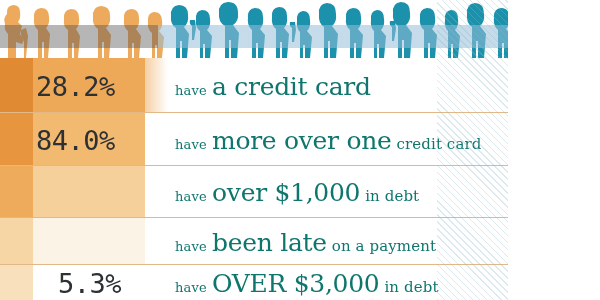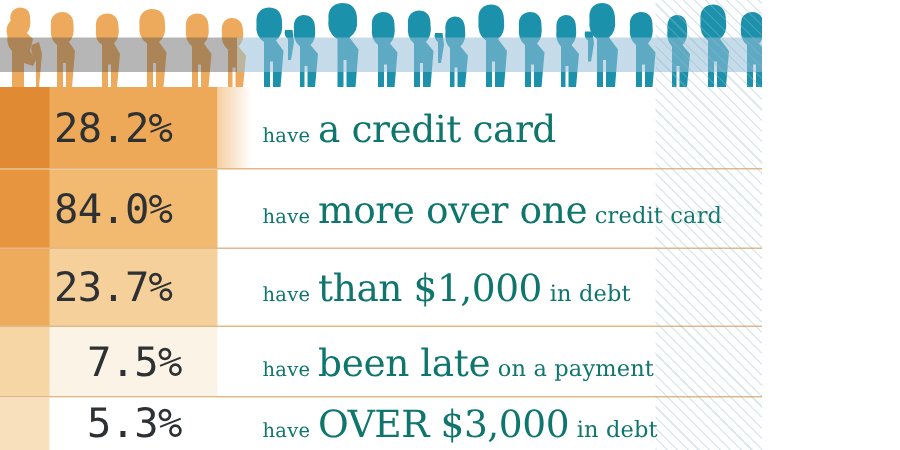--- a/index.html
+++ b/index.html
@@ -107,28 +107,26 @@
       <div class="row" style="top: 113px; height: 53px;">
         <div class="bar" style="width: 145px; background: rgb(242, 185, 113);"></div>
         <div class="edge" style="background: rgb(232, 149, 63);"></div>
         <div class="pct" style="left: 36px;">84.0%</div>
         <div class="phrase"><span class="w-small">have</span> <span class="w-big">more over one</span> <span class="w-mid">credit card</span></div>
       </div>
       <div class="rowline" style="top: 165px; position: absolute;"></div>
       <div class="row" style="top: 166px; height: 52px;">
         <div class="bar" style="width: 145px; background: rgb(246, 208, 155);"></div>
         <div class="edge" style="background: rgb(239, 171, 92);"></div>
-        <div class="pct" style="left: 36px;">23.7%</div>
-        <div class="phrase"><span class="w-small">have</span> <span class="w-big">than $1,000</span> <span class="w-mid">in debt</span></div>
+        <div class="phrase"><span class="w-small">have</span> <span class="w-big">over $1,000</span> <span class="w-mid">in debt</span></div>
       </div>
       <div class="rowline" style="top: 217px; position: absolute;"></div>
       <div class="row" style="top: 218px; height: 47px;">
         <div class="bar" style="width: 145px; background: rgb(251, 244, 230);"></div>
         <div class="edge" style="background: rgb(246, 214, 164);"></div>
-        <div class="pct" style="left: 58px;">7.5%</div>
         <div class="phrase"><span class="w-small">have</span> <span class="w-big">been late</span> <span class="w-mid">on a payment</span></div>
       </div>
       <div class="rowline" style="top: 264px; position: absolute;"></div>
       <div class="row" style="top: 265px; height: 35px;">
         <div class="bar" style="width: 145px; background: rgb(255, 255, 255);"></div>
         <div class="edge" style="background: rgb(247, 224, 187);"></div>
         <div class="pct" style="left: 58px;">5.3%</div>
         <div class="phrase"><span class="w-small">have</span> <span class="w-big">OVER $3,000</span> <span class="w-mid">in debt</span></div>
       </div>
     </div>

